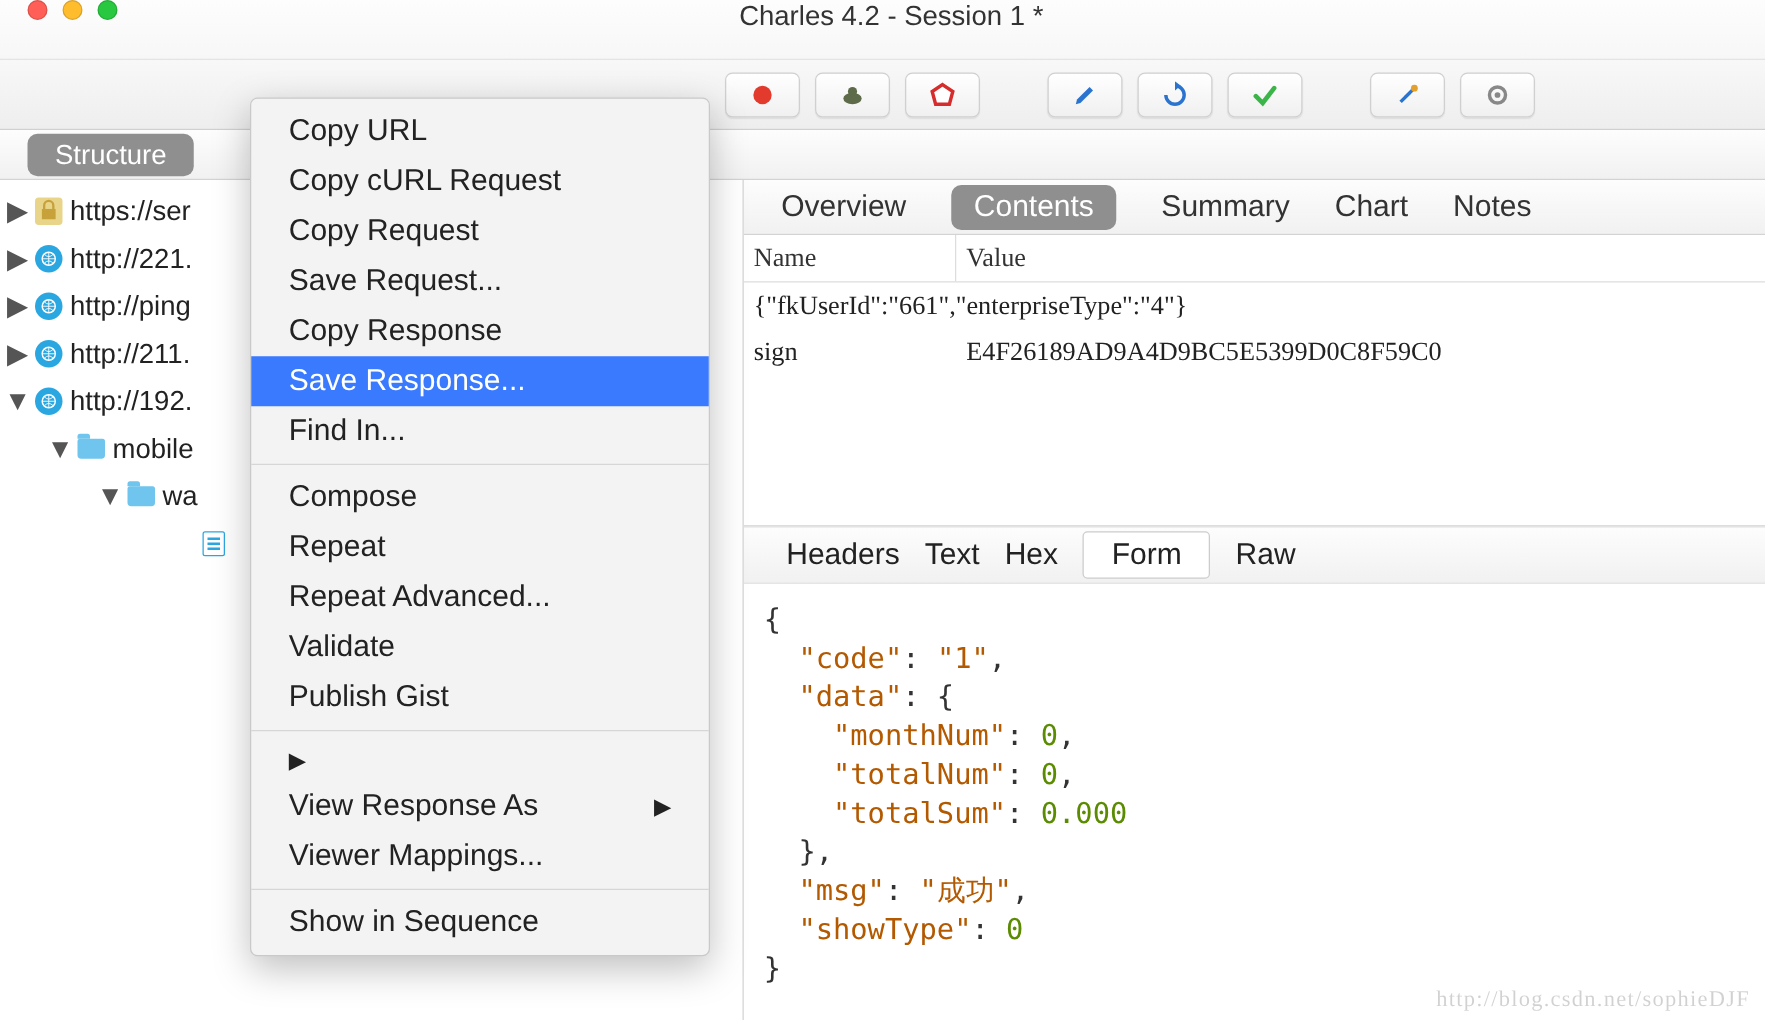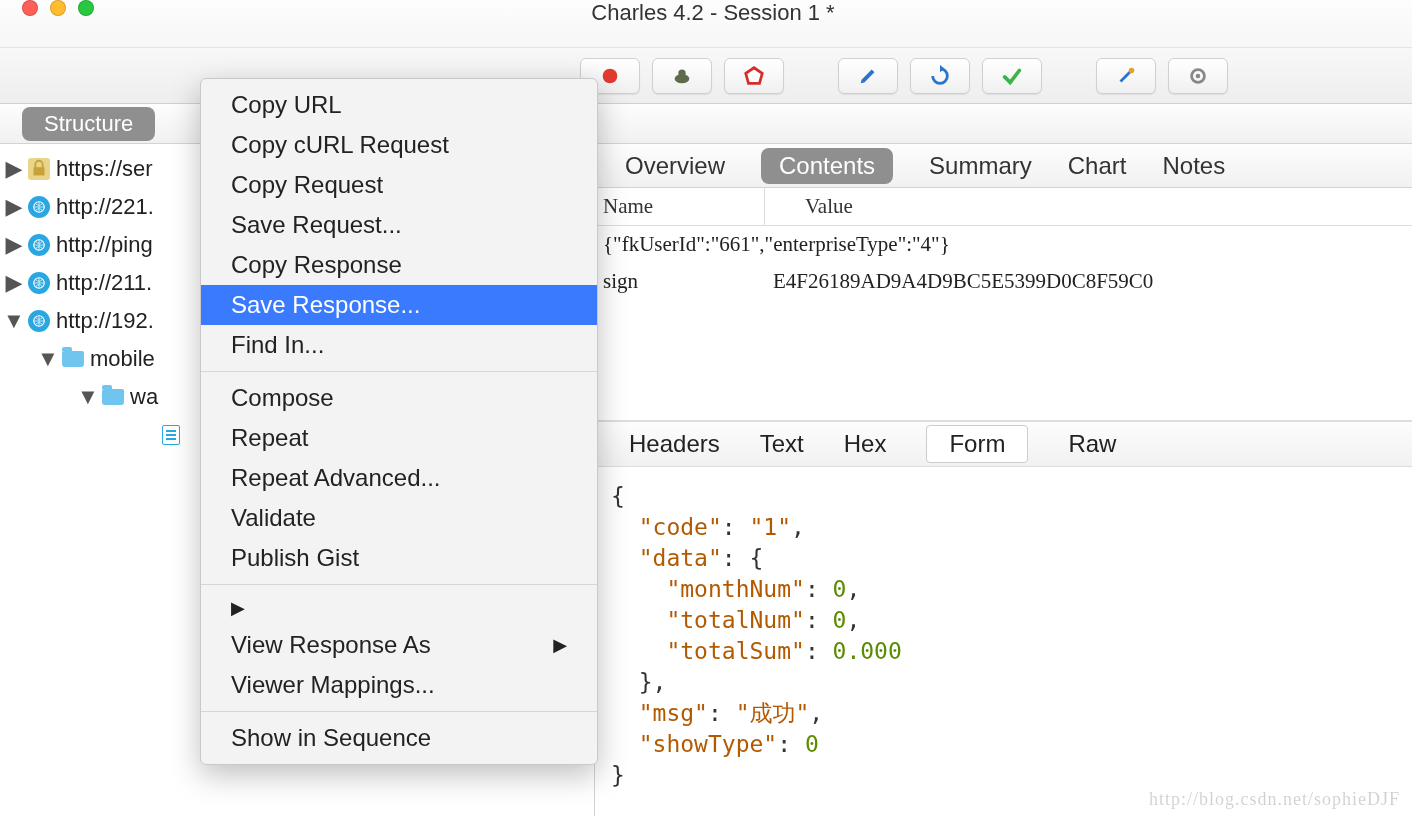--- a/index.html
+++ b/index.html
@@ -21,39 +21,39 @@
   .tree-row .disclosure{width:16px;display:inline-flex;justify-content:center;color:#555;}
   .domain-icon{width:22px;height:22px;border-radius:50%;background:#2aa7e1;display:inline-flex;align-items:center;justify-content:center;}
   .domain-icon svg{width:14px;height:14px;}
   .lock-icon{width:22px;height:22px;border-radius:3px;background:#e9d58a;display:inline-flex;align-items:center;justify-content:center;}
   .folder-icon{width:22px;height:16px;background:#6fc5ed;border-radius:2px 2px 3px 3px;position:relative;}
   .folder-icon:before{content:"";position:absolute;top:-4px;left:0;width:10px;height:4px;background:#6fc5ed;border-radius:2px 2px 0 0;}
   .file-icon{width:18px;height:20px;background:#fff;border:1px solid #2aa7e1;border-radius:2px;position:relative;}
   .file-icon:after{content:"";position:absolute;top:4px;left:3px;width:10px;height:2px;background:#2aa7e1;box-shadow:0 4px 0 #2aa7e1,0 8px 0 #2aa7e1;}
   .indent1{padding-left:40px;} .indent2{padding-left:80px;} .indent3{padding-left:140px;}
 
-  .context-menu { position:absolute; left:200px; top:78px; width:398px; background:#f3f3f3; border:1px solid #c9c9c9; border-radius:6px; box-shadow:0 10px 30px rgba(0,0,0,.25); padding:6px 0; z-index:100; font-size:24px;}
+  .context-menu { position:absolute; left:200px; top:78px; width:368px; background:#f3f3f3; border:1px solid #c9c9c9; border-radius:6px; box-shadow:0 10px 30px rgba(0,0,0,.25); padding:6px 0; z-index:100; font-size:24px;}
   .menu-item { padding:6px 30px; display:flex; align-items:center; justify-content:space-between;}
   .menu-item.highlight{ background:#3a7afe; color:#fff;}
   .menu-sep{ border-top:1px solid #d6d6d6; margin:6px 0;}
   .submenu-arrow{font-size:18px;}
 
   .main { flex:1; display:flex; flex-direction:column; background:#fff;}
   .main-tabs { height:44px; display:flex; align-items:center; gap:36px; padding:0 30px; border-bottom:1px solid #d3d3d3; background:linear-gradient(#fdfdfd,#f1f1f1); font-size:24px;}
   .main-tab{color:#333;}
   .main-tab.active{background:#8f8f8f;color:#fff;padding:4px 18px;border-radius:8px;}
   .kv-table{border-bottom:1px solid #ddd;font-family:Liberation Serif, serif;}
   .kv-head{display:flex;font-size:21px;color:#333;border-bottom:1px solid #ddd;}
   .kv-head .c1{width:170px;padding:6px 8px;border-right:1px solid #ddd;}
-  .kv-head .c2{flex:1;padding:6px 8px;margin-left:32px;}
+  .kv-head .c2{flex:1;padding:6px 8px;}
   .kv-row{display:flex;font-size:21px;}
   .kv-row .c1{width:170px;padding:6px 8px;}
   .kv-row .c2{flex:1;padding:6px 8px;}
   .kv-space{height:120px;}
-  .sub-tabs{height:46px;display:flex;align-items:center;gap:40px;padding:0 34px;font-size:24px;border-top:1px solid #ddd;border-bottom:1px solid #ddd;background:linear-gradient(#fdfdfd,#f1f1f1);}
+  .sub-tabs{height:46px;display:flex;align-items:center;gap:20px;padding:0 34px;font-size:24px;border-top:1px solid #ddd;border-bottom:1px solid #ddd;background:linear-gradient(#fdfdfd,#f1f1f1);}
   .sub-tab.active{background:#fff;padding:4px 22px;border:1px solid #ccc;border-radius:4px;}
   .json-view{padding:14px 16px;font-family:ui-monospace,Menlo,Consolas,monospace;font-size:23px;line-height:1.35;color:#333;white-space:pre;}
   .j-key{color:#b35900;}
   .j-str{color:#b35900;}
   .j-num{color:#5a8b00;}
   .j-punc{color:#333;}
   .watermark{position:absolute;right:12px;bottom:6px;font-size:18px;color:rgba(0,0,0,.18);font-family:serif;letter-spacing:1px;}
 </style>
 </head>
 <body>

